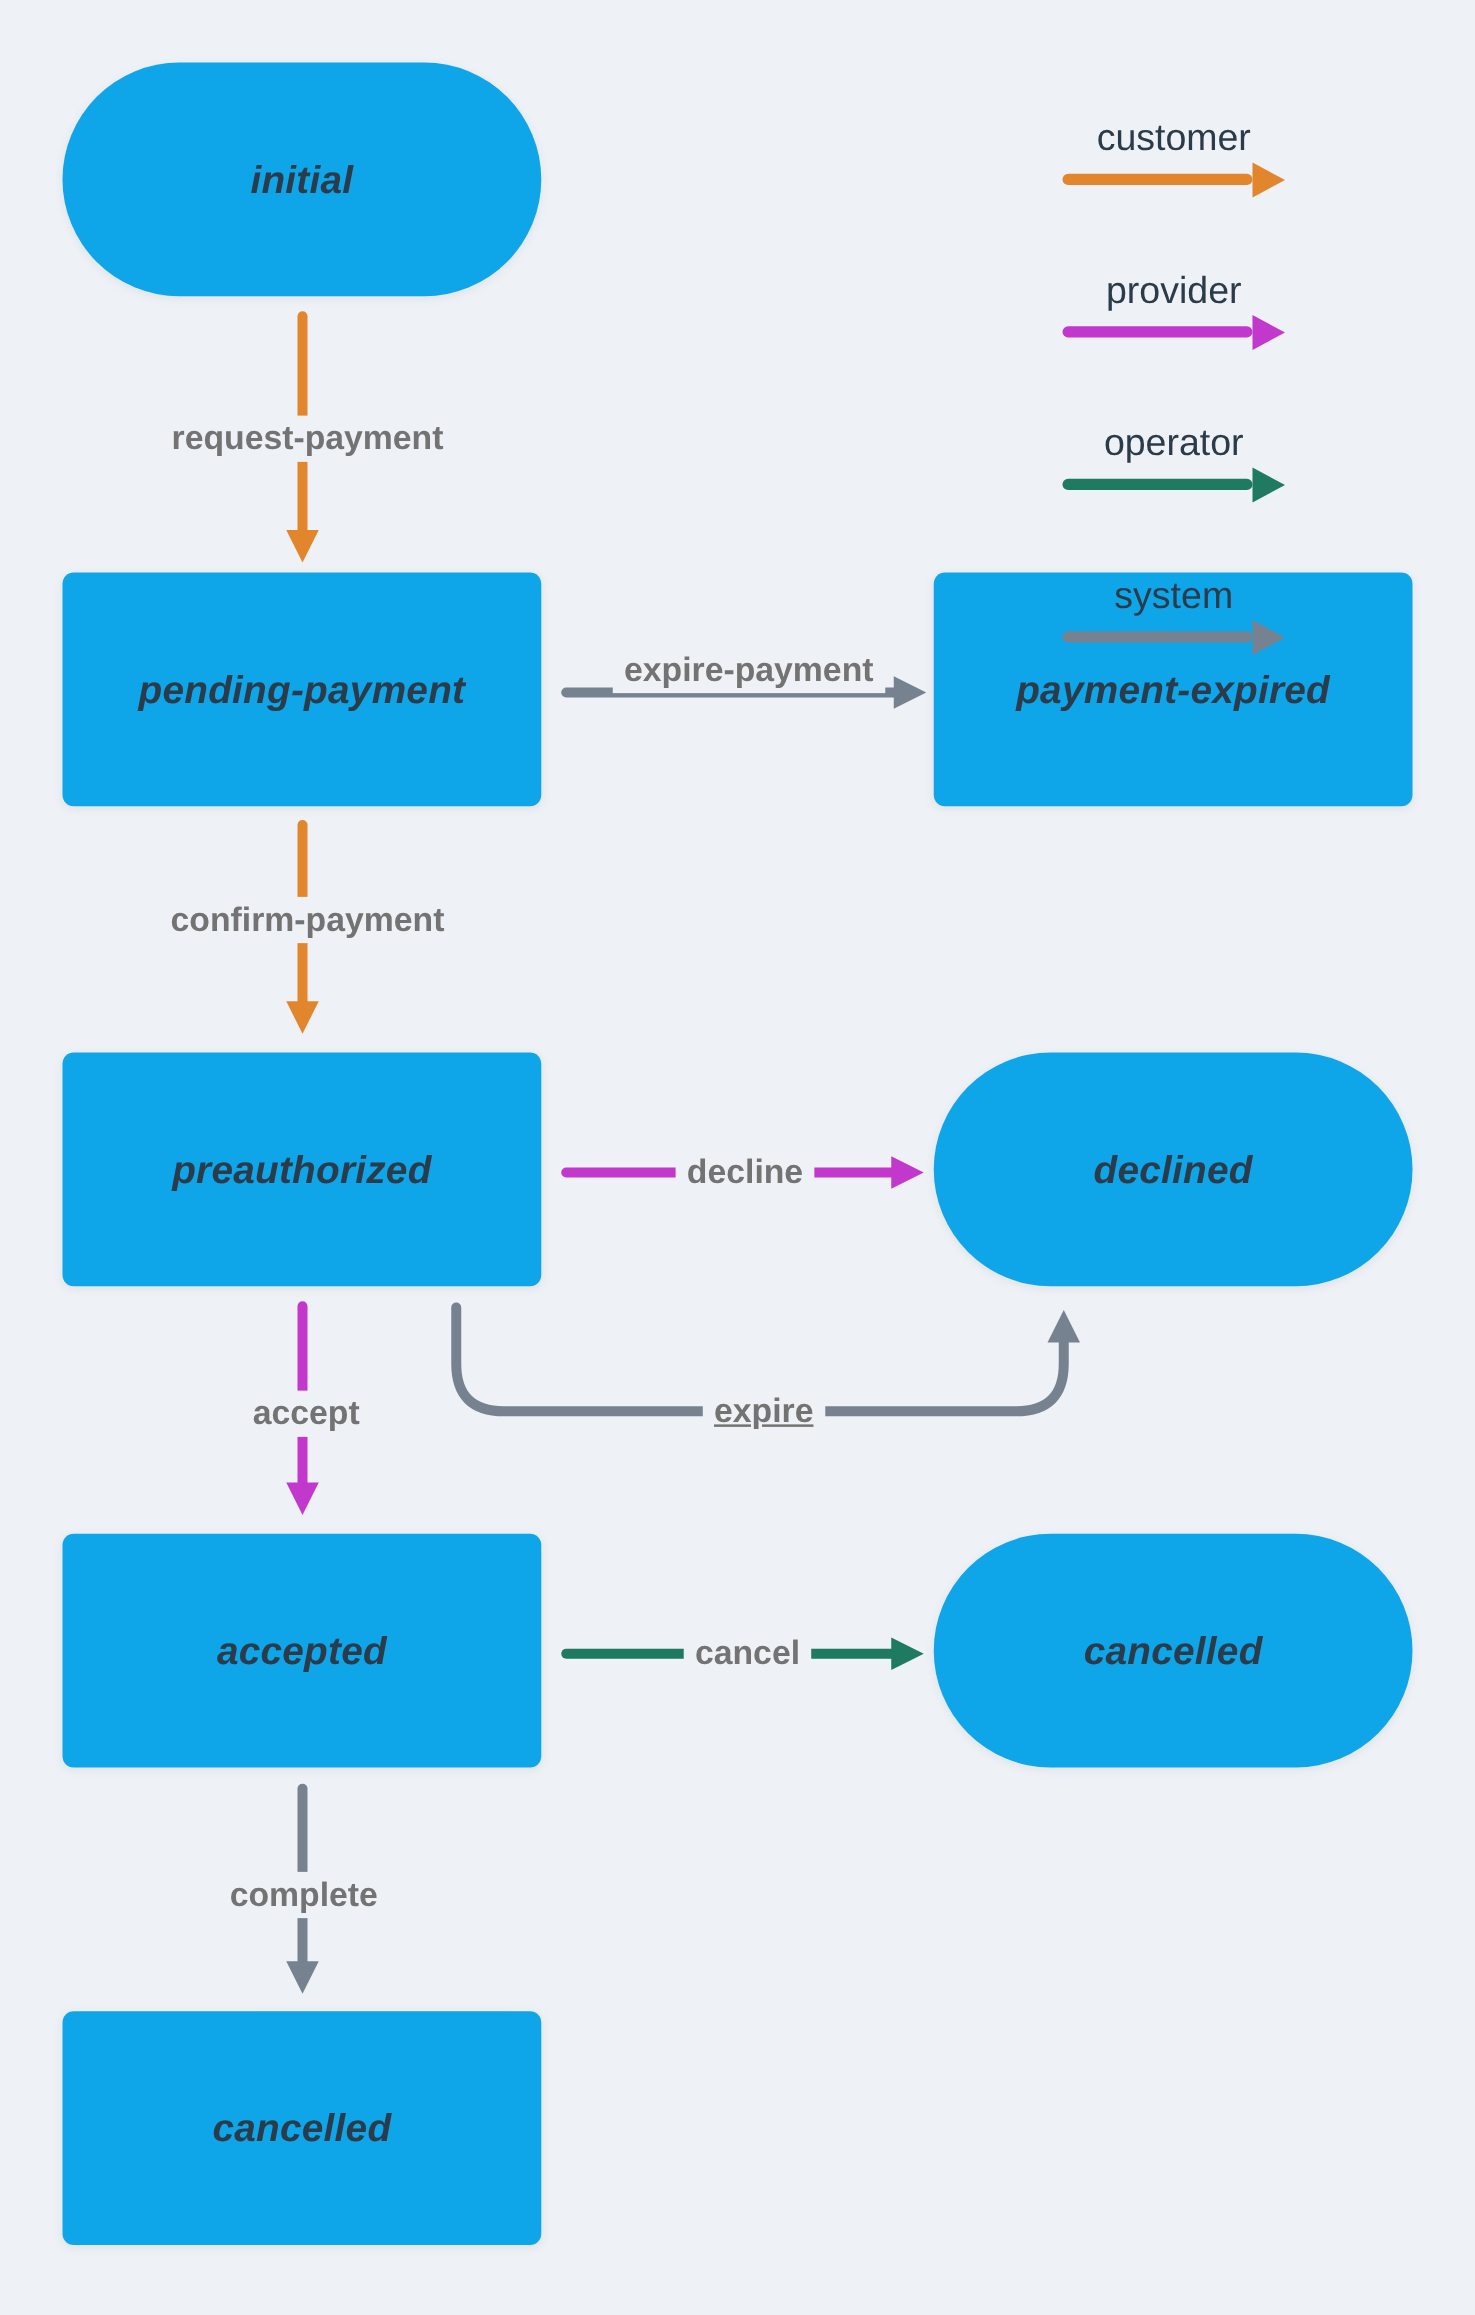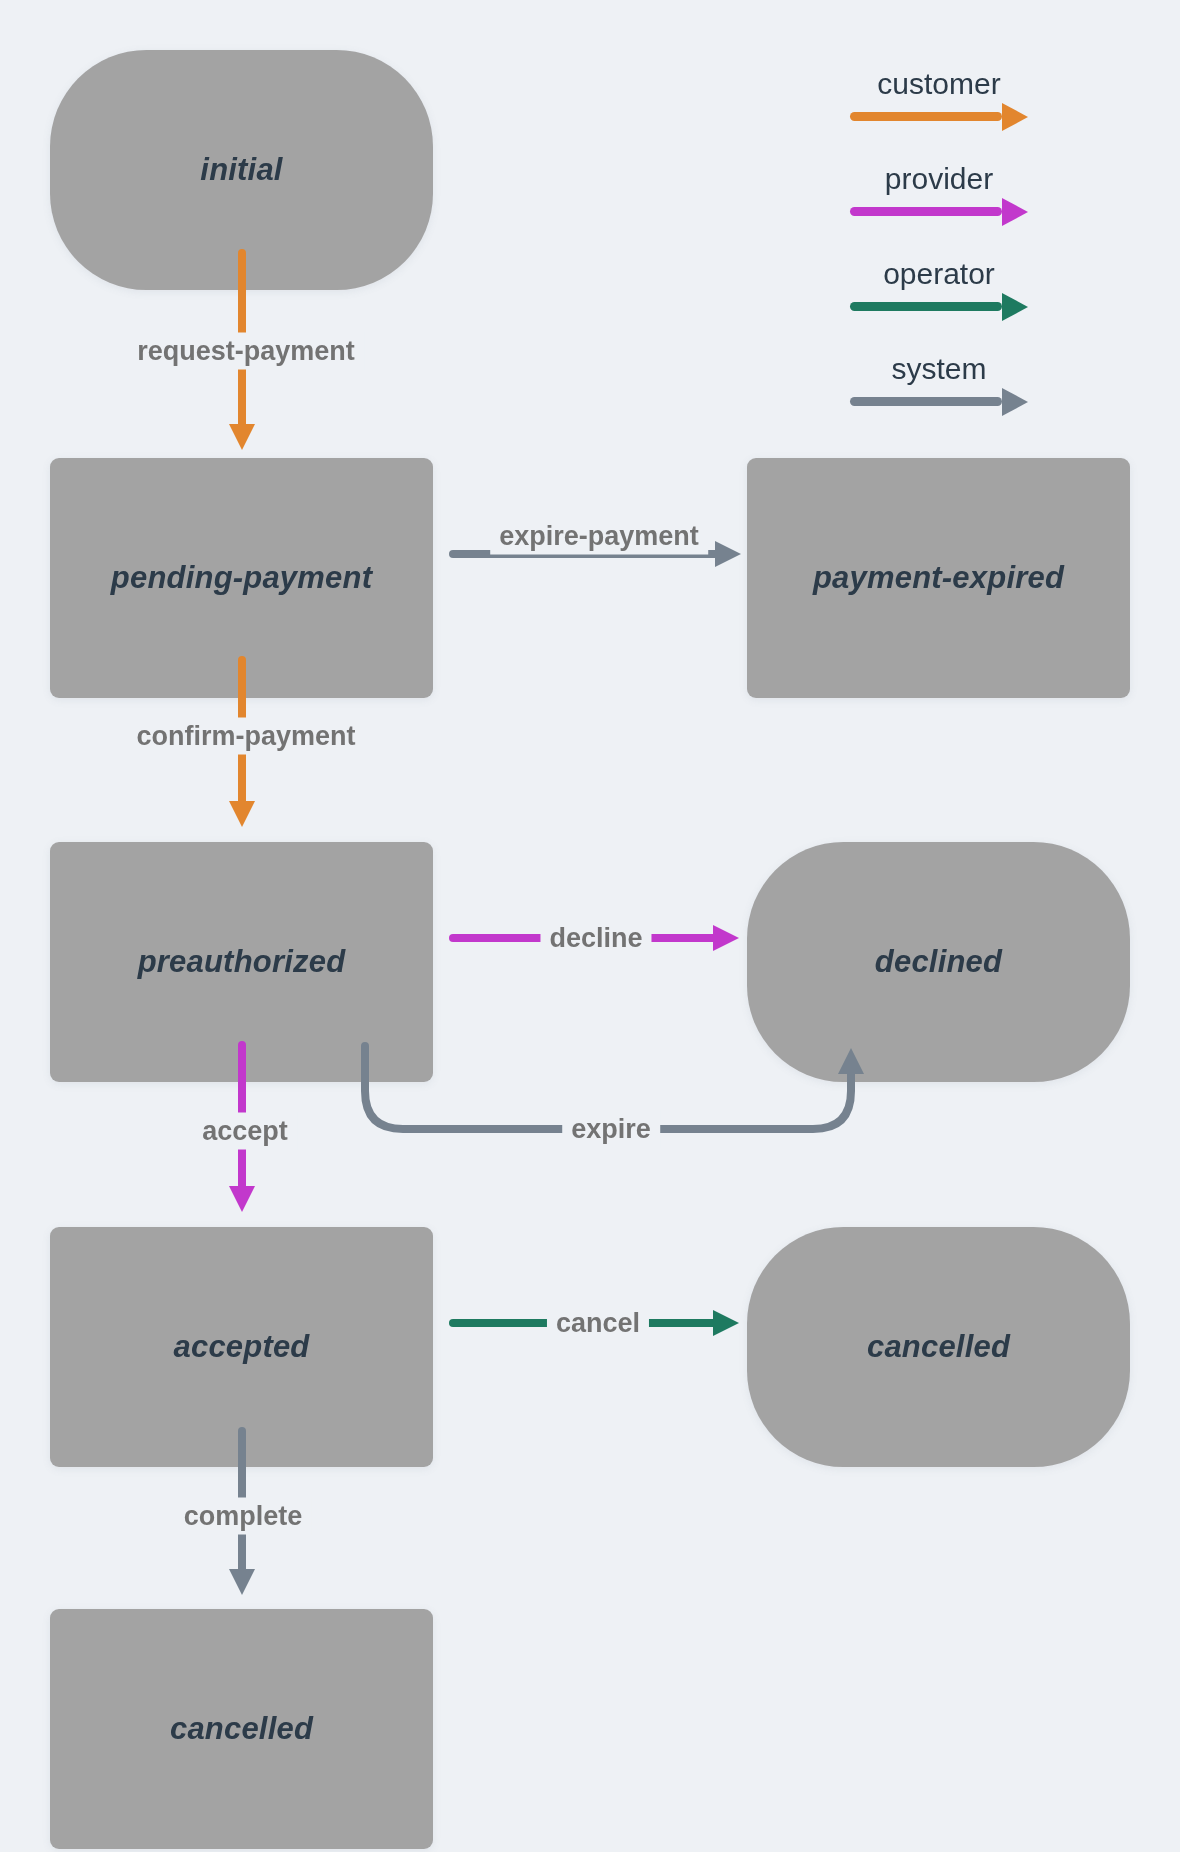--- a/index.html
+++ b/index.html
@@ -10,22 +10,22 @@
   }
   .canvas{
     position:relative;
     width:1180px;height:1852px;
     background:#EEF1F5;
     overflow:hidden;
   }
   
   .node{
     position:absolute;
-    width:383px;height:240px;
-    background:#a3a3a3;
+    width:383px;height:187px;
+    background:#0ea5e9;
     display:flex;align-items:center;justify-content:center;
     box-shadow:0 2px 8px rgba(100,116,139,0.10);
   }
   .node.rect{border-radius:9px;}
   .node.pill{border-radius:96.5px;}
   .node .node-label{
     font-size:31px;
     font-style:italic;
     font-weight:600;
     letter-spacing:0.2px;
@@ -47,21 +47,21 @@
     white-space:nowrap;
     color:#737373;
   }
   
   .legend{
     position:absolute;left:850px;top:66px;width:178px;z-index:4;
     display:flex;flex-direction:column;
   }
   .legend-item{
     height:95px;
-    display:flex;flex-direction:column;align-items:center;
+    display:flex;flex-direction:column;align-items:center;margin-top:27px;
   }
   .legend-label{
     font-size:30px;
     font-weight:500;
     line-height:36px;
     color:#2C3B49;
   }
   .legend-arrow{
     position:relative;
     margin-top:10px;
@@ -145,21 +145,21 @@
 
   <div class="node rect" style="left:50px;top:1609px;">
     <span class="node-label">cancelled</span>
   </div>
 
   <div class="edge-label" style="left:246px;top:351px;">request-payment</div>
   <div class="edge-label" style="left:599px;top:536px;">expire-payment</div>
   <div class="edge-label" style="left:246px;top:736px;">confirm-payment</div>
   <div class="edge-label" style="left:596px;top:938px;">decline</div>
   <div class="edge-label" style="left:245px;top:1131px;">accept</div>
-  <div class="edge-label" style="left:611px;top:1129px;">expire</div>
+  <div class="edge-label" style="left:611px;top:1129px;text-decoration:underline;">expire</div>
   <div class="edge-label" style="left:598px;top:1323px;">cancel</div>
   <div class="edge-label" style="left:243px;top:1516px;">complete</div>
 
   <div class="legend">
     <div class="legend-item">
       <span class="legend-label">customer</span>
       <div class="legend-arrow ar-customer"></div>
     </div>
     <div class="legend-item">
       <span class="legend-label">provider</span>

